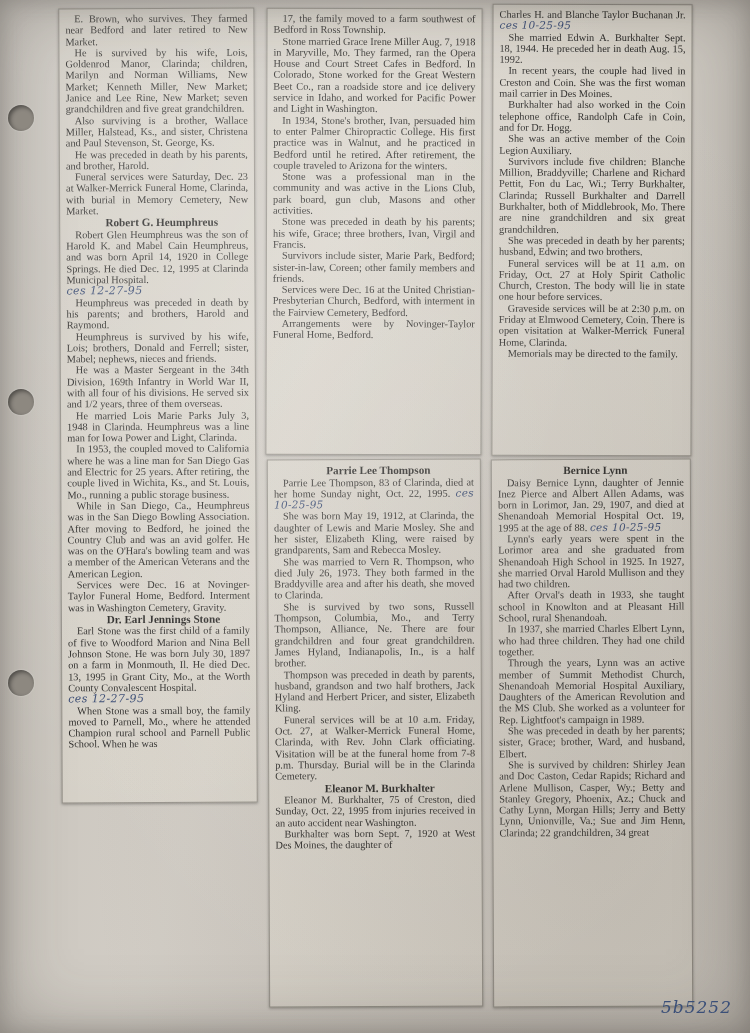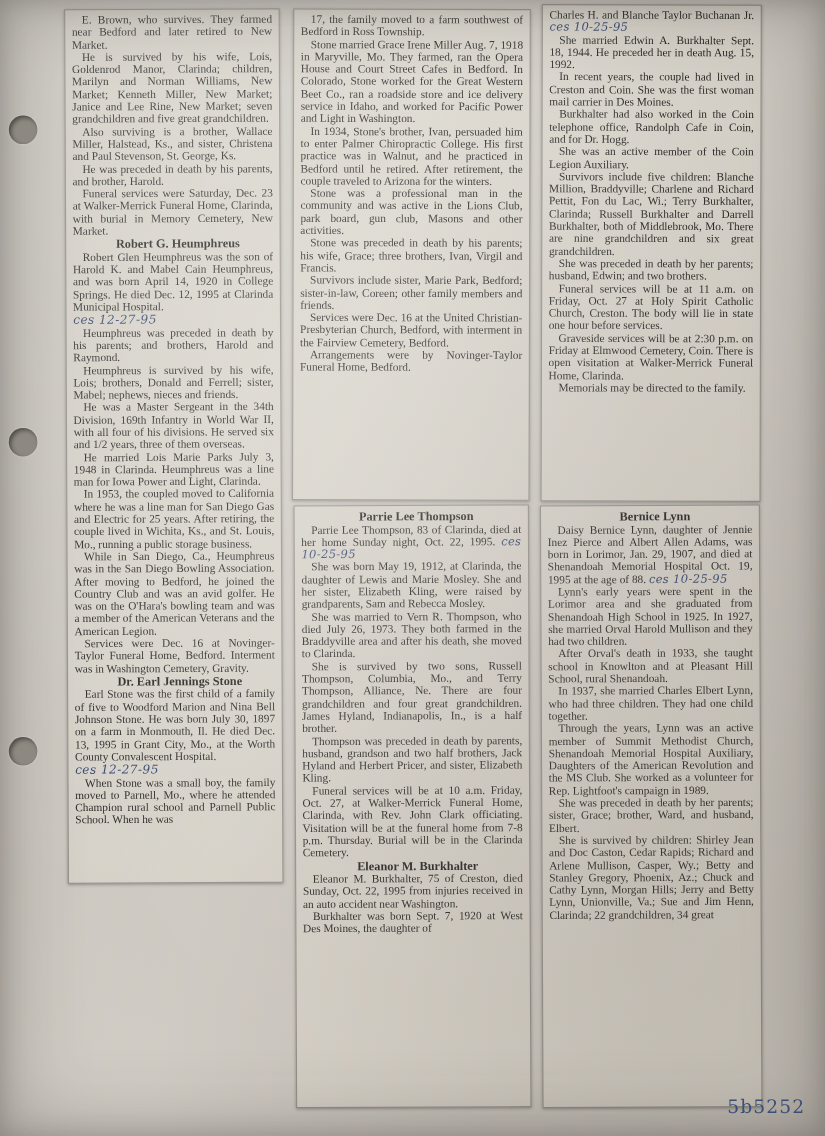--- a/index.html
+++ b/index.html
@@ -97,20 +97,21 @@
     font-style: italic;
     font-size: 10.5px;
     color: #2b3f6b;
     letter-spacing: 0.3px;
   }
   .corner-code {
     position: absolute;
     right: 18px;
     bottom: 16px;
     font-family: "DejaVu Serif", serif;
+    font-style: italic;
     font-size: 17px;
     color: #3a4f78;
     letter-spacing: 1px;
     z-index: 8;
   }
 
   
   #col-left   { left: 60px;  top: 8px;   width: 196px; height: 795px; }
   #col-mid-a  { left: 266px; top: 8px;   width: 216px; height: 447px; }
   #col-mid-b  { left: 268px; top: 459px; width: 214px; height: 548px; }

